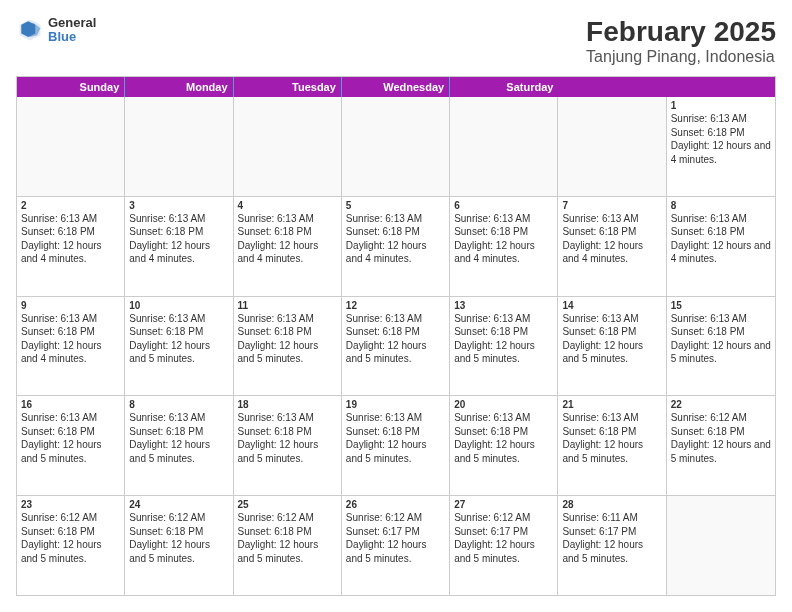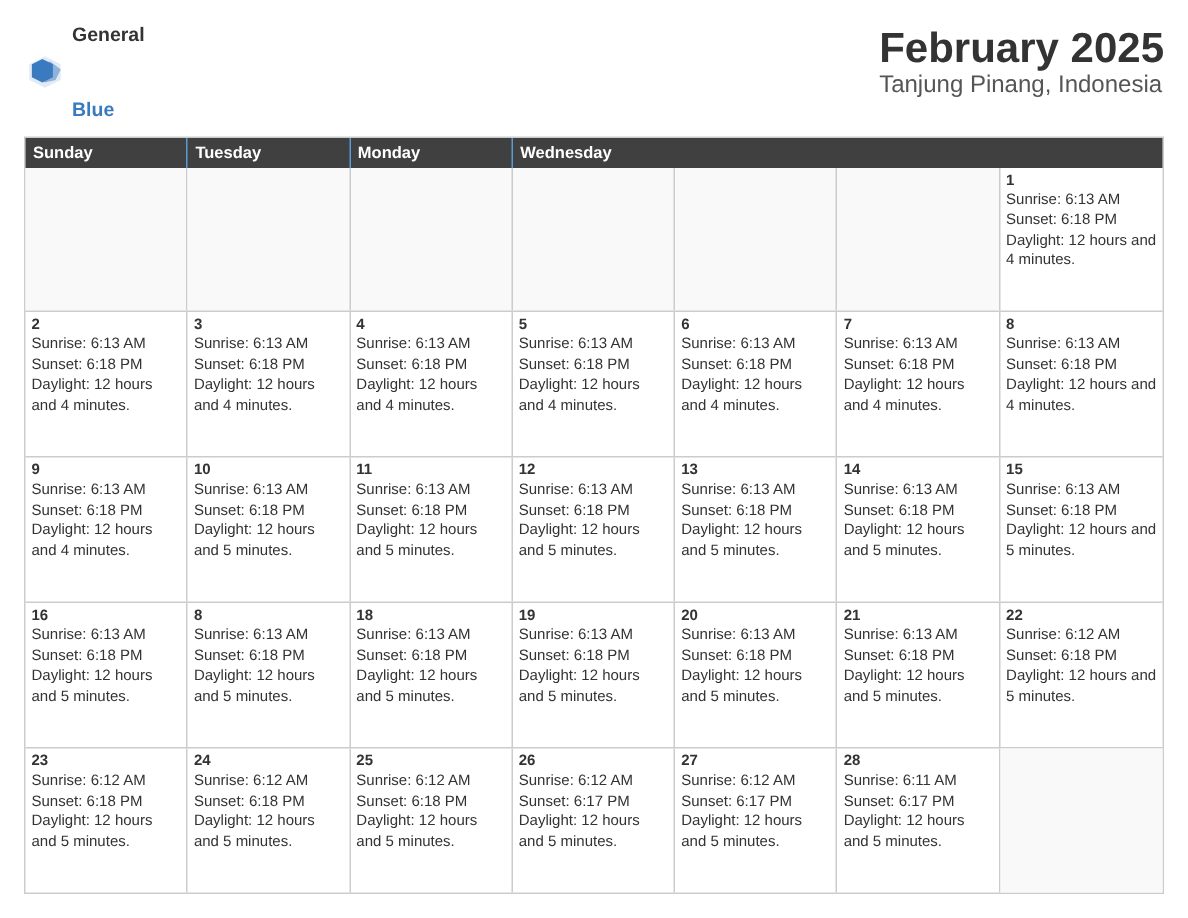--- a/index.html
+++ b/index.html
@@ -27,21 +27,20 @@
       display: flex;
       align-items: center;
       gap: 4px;
     }
     .logo-text {
       display: flex;
       flex-direction: column;
       font-size: 13px;
       font-weight: bold;
       line-height: 1.1;
-      gap: 36px;
     }
     .logo-general { color: #333; }
     .logo-blue { color: #3a7abf; }
     .logo-icon {
       width: 28px;
       height: 28px;
     }
     .title-block {
       text-align: left;
     }
@@ -56,21 +55,22 @@
     }
     .calendar {
       flex: 1;
       border: 1px solid #ccc;
       display: flex;
       flex-direction: column;
     }
     .cal-header {
       display: grid;
       grid-template-columns: repeat(7, 1fr);
-      background: #404040;
+      background: #a21caf;
+      text-align: right;
     }
     .cal-header-cell {
       color: #fff;
       font-size: 11px;
       font-weight: bold;
       padding: 4px 5px;
       border-right: 1px solid #5a9ad5;
     }
     .cal-header-cell:last-child { border-right: none; }
     .cal-body {
@@ -125,23 +125,24 @@
     </div>
     <div class="title-block">
       <div class="month-title">February 2025</div>
       <div class="location">Tanjung Pinang, Indonesia</div>
     </div>
   </div>
 
   <div class="calendar">
     <div class="cal-header">
     <div class="cal-header-cell">Sunday</div>
+        <div class="cal-header-cell">Monday</div>
         <div class="cal-header-cell">Tuesday</div>
-        <div class="cal-header-cell">Monday</div>
         <div class="cal-header-cell">Wednesday</div>
+        <div class="cal-header-cell">Saturday</div>
       </div>
     <div class="cal-body">
     <div class="cal-row">
           <div class="cal-cell empty"></div>
           <div class="cal-cell empty"></div>
           <div class="cal-cell empty"></div>
           <div class="cal-cell empty"></div>
           <div class="cal-cell empty"></div>
           <div class="cal-cell empty"></div>
           <div class="cal-cell">

